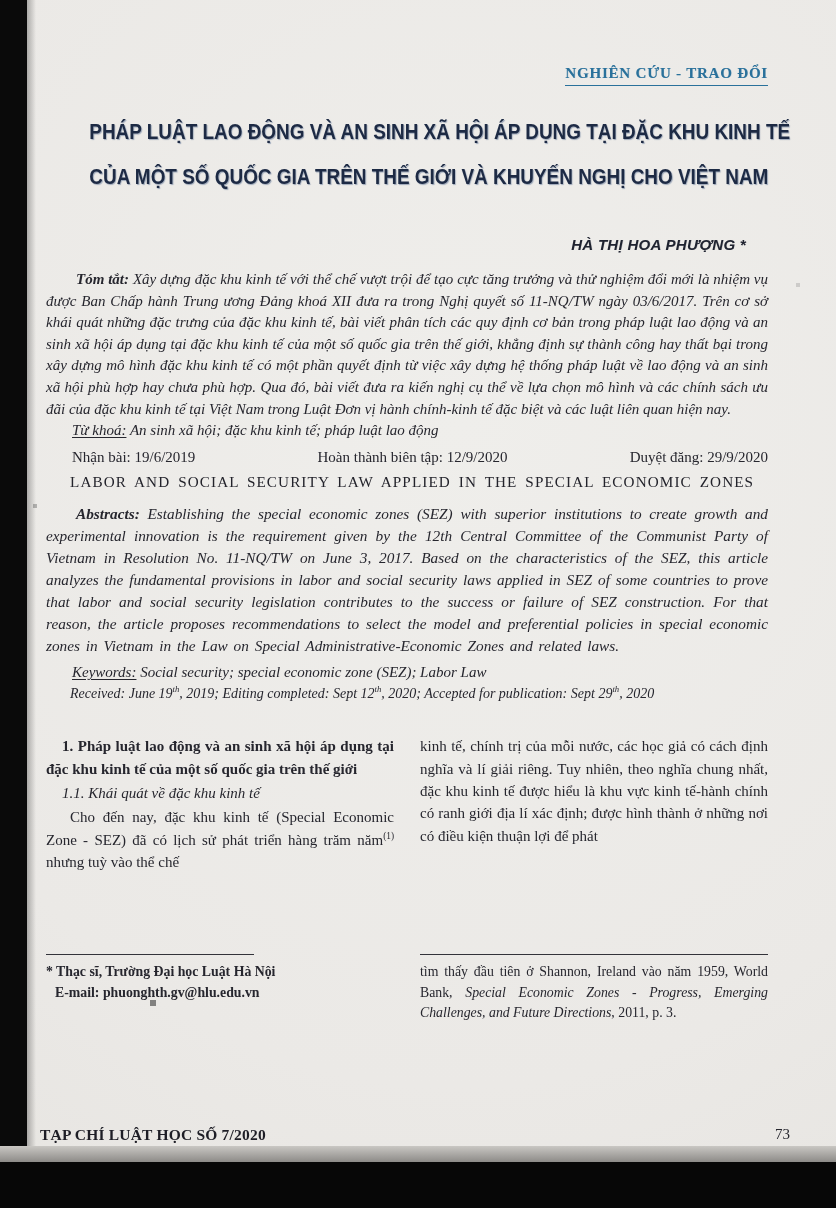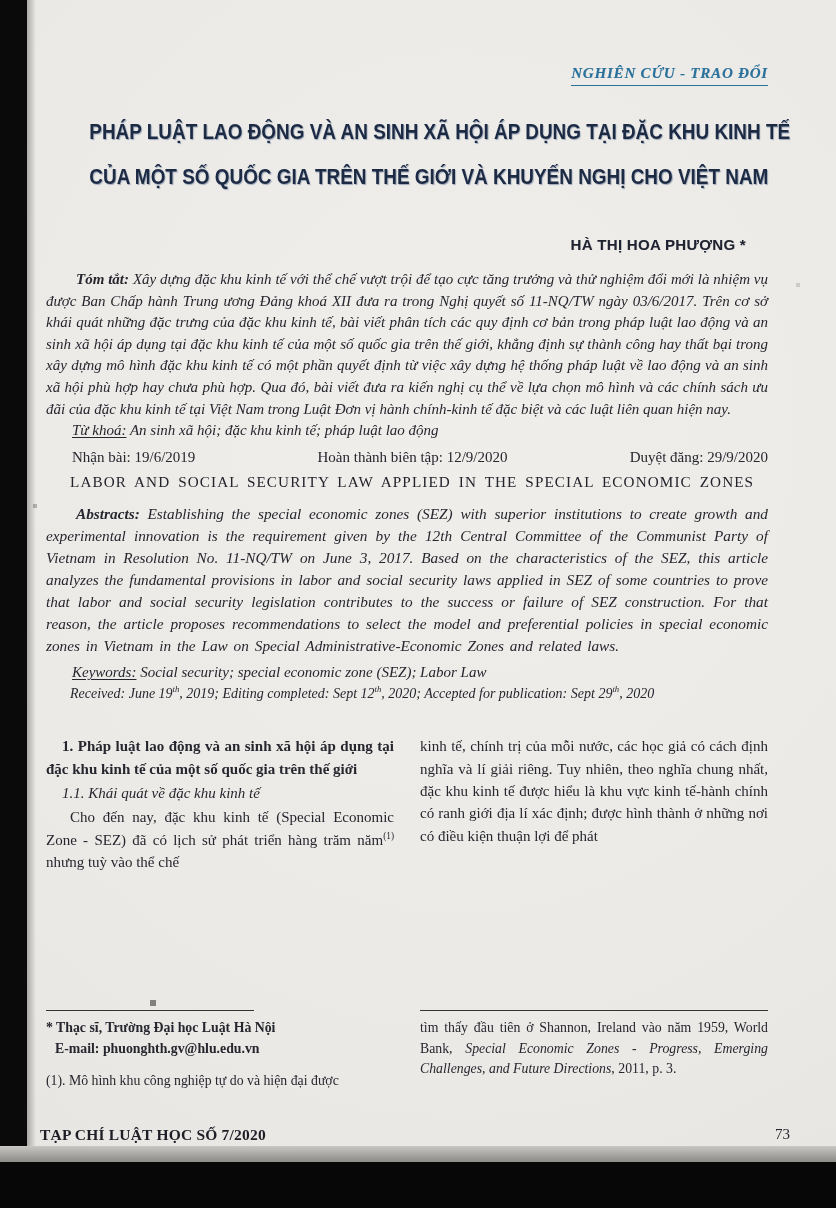--- a/index.html
+++ b/index.html
@@ -12,50 +12,50 @@
         background:linear-gradient(90deg,rgba(25,25,25,.30),rgba(25,25,25,0));z-index:4;}
   .bar-bottom-gray{position:absolute;left:0;top:1146px;width:100%;height:16px;
         background:linear-gradient(180deg,#c9c7c3,#8d8b88);z-index:5;}
   .bar-bottom-black{position:absolute;left:0;top:1162px;width:100%;height:46px;background:#070707;z-index:6;}
   .noise{position:absolute;left:0;top:0;width:2px;height:2px;background:transparent;z-index:2;
         box-shadow:152px 1002px 0 2px rgba(25,25,25,.50),
                    34px 505px 0 1px rgba(70,70,70,.35),
                    797px 284px 0 1px rgba(90,90,90,.22);}
   .content{position:absolute;left:46px;top:62px;width:722px;}
   .journal-header{text-align:right;height:22px;line-height:22px;}
-  .jh-inner{display:inline-block;font-style:italic;font-weight:bold;font-size:15px;letter-spacing:.8px;
+  .jh-inner{display:inline-block;font-weight:bold;font-size:15px;letter-spacing:.8px;
         color:#2a719b;border-bottom:1.5px solid #2a719b;padding-bottom:1px;
         text-shadow:.4px .4px 0 rgba(42,113,155,.35);}
   .article-title{margin-top:26px;text-align:center;font-family:"Liberation Sans","DejaVu Sans",sans-serif;
         font-weight:700;font-size:21.5px;line-height:45px;color:#1d2a44;
         transform:scaleX(.88);transform-origin:50% 0;
         text-shadow:1px 1px 1px rgba(30,60,110,.38);}
   .title-line{display:block;white-space:nowrap;}
   .author{margin-top:36px;text-align:right;padding-right:22px;
-        font-family:"Liberation Sans","DejaVu Sans",sans-serif;font-weight:bold;
+        font-family:"Liberation Sans","DejaVu Sans",sans-serif;font-weight:bold;font-style:italic;
         font-size:15px;letter-spacing:.3px;color:#1f2330;text-shadow:.4px .4px 0 rgba(50,50,70,.25);}
   .abstract{margin-top:16px;font-style:italic;font-size:15px;line-height:21.6px;text-align:justify;text-indent:30px;}
   .abstract.en{margin-top:10px;font-size:15.3px;line-height:22px;word-spacing:2px;font-family:Liberation Serif, serif;}
   .bi{font-weight:bold;margin-top:40px;}
   .u{text-decoration:underline;text-underline-offset:2px;}
   .keywords{font-style:italic;font-size:15px;line-height:21.6px;padding-left:26px;}
   .keywords.en{margin-top:4px;line-height:22px;}
   .dates-row{margin-top:5px;display:flex;justify-content:space-between;padding-left:26px;
         font-size:15px;line-height:21.6px;}
   .en-title{margin-top:3px;padding-left:24px;font-size:15.2px;line-height:22px;
         letter-spacing:1.1px;word-spacing:3px;color:#23232b;}
   .received{font-style:italic;font-size:14px;line-height:22px;padding-left:24px;}
   .sup{font-size:.62em;vertical-align:super;line-height:0;}
   .columns{margin-top:30px;display:flex;gap:26px;}
   .col{width:348px;font-size:15px;line-height:22.3px;text-align:justify;}
   .col-heading{font-weight:bold;text-indent:16px;}
   .col-subheading{font-style:italic;text-indent:16px;margin-top:2px;}
   .col-para{text-indent:24px;margin-top:2px;}
   .col-para.no-indent{text-indent:0;margin-top:0;}
-  .footnote-row{position:absolute;top:948px;left:0;width:722px;display:flex;gap:26px;
+  .footnote-row{position:absolute;top:892px;left:0;width:722px;display:flex;gap:26px;
         font-size:13.8px;line-height:20.5px;}
   .fn-col{width:348px;}
   .fn-rule{width:208px;border-top:1.5px solid #33333a;margin-bottom:7px;}
   .fn-rule.full{width:100%;}
   .fn-bold{font-weight:bold;}
   .fn-email{padding-left:9px;}
   .fn-note{margin-top:12px;text-align:justify;}
   .fn-note.cont{margin-top:0;}
   .page-footer{position:absolute;left:40px;right:46px;top:1116px;display:flex;
         justify-content:space-between;align-items:flex-start;z-index:3;margin-top:10px;}
@@ -109,21 +109,20 @@
       <div class="col">
         <div class="col-para no-indent">kinh tế, chính trị của mỗi nước, các học giả có cách định nghĩa và lí giải riêng. Tuy nhiên, theo nghĩa chung nhất, đặc khu kinh tế được hiểu là khu vực kinh tế-hành chính có ranh giới địa lí xác định; được hình thành ở những nơi có điều kiện thuận lợi để phát</div>
       </div>
     </div>
 
     <div class="footnote-row">
       <div class="fn-col">
         <div class="fn-rule"></div>
         <div class="fn-bold">* Thạc sĩ, Trường Đại học Luật Hà Nội</div>
         <div class="fn-bold fn-email">E-mail: phuonghth.gv@hlu.edu.vn</div>
-        <div class="fn-note">(1). Mô hình khu công nghiệp tự do và hiện đại được</div>
       </div>
       <div class="fn-col">
         <div class="fn-rule full"></div>
         <div class="fn-note cont"><span>tìm thấy đầu tiên ở Shannon, Ireland vào năm 1959, World Bank, </span><em>Special Economic Zones - Progress, Emerging Challenges, and Future Directions</em><span>, 2011, p. 3.</span></div>
       </div>
     </div>
 
   </div>
 
   <div class="page-footer">

